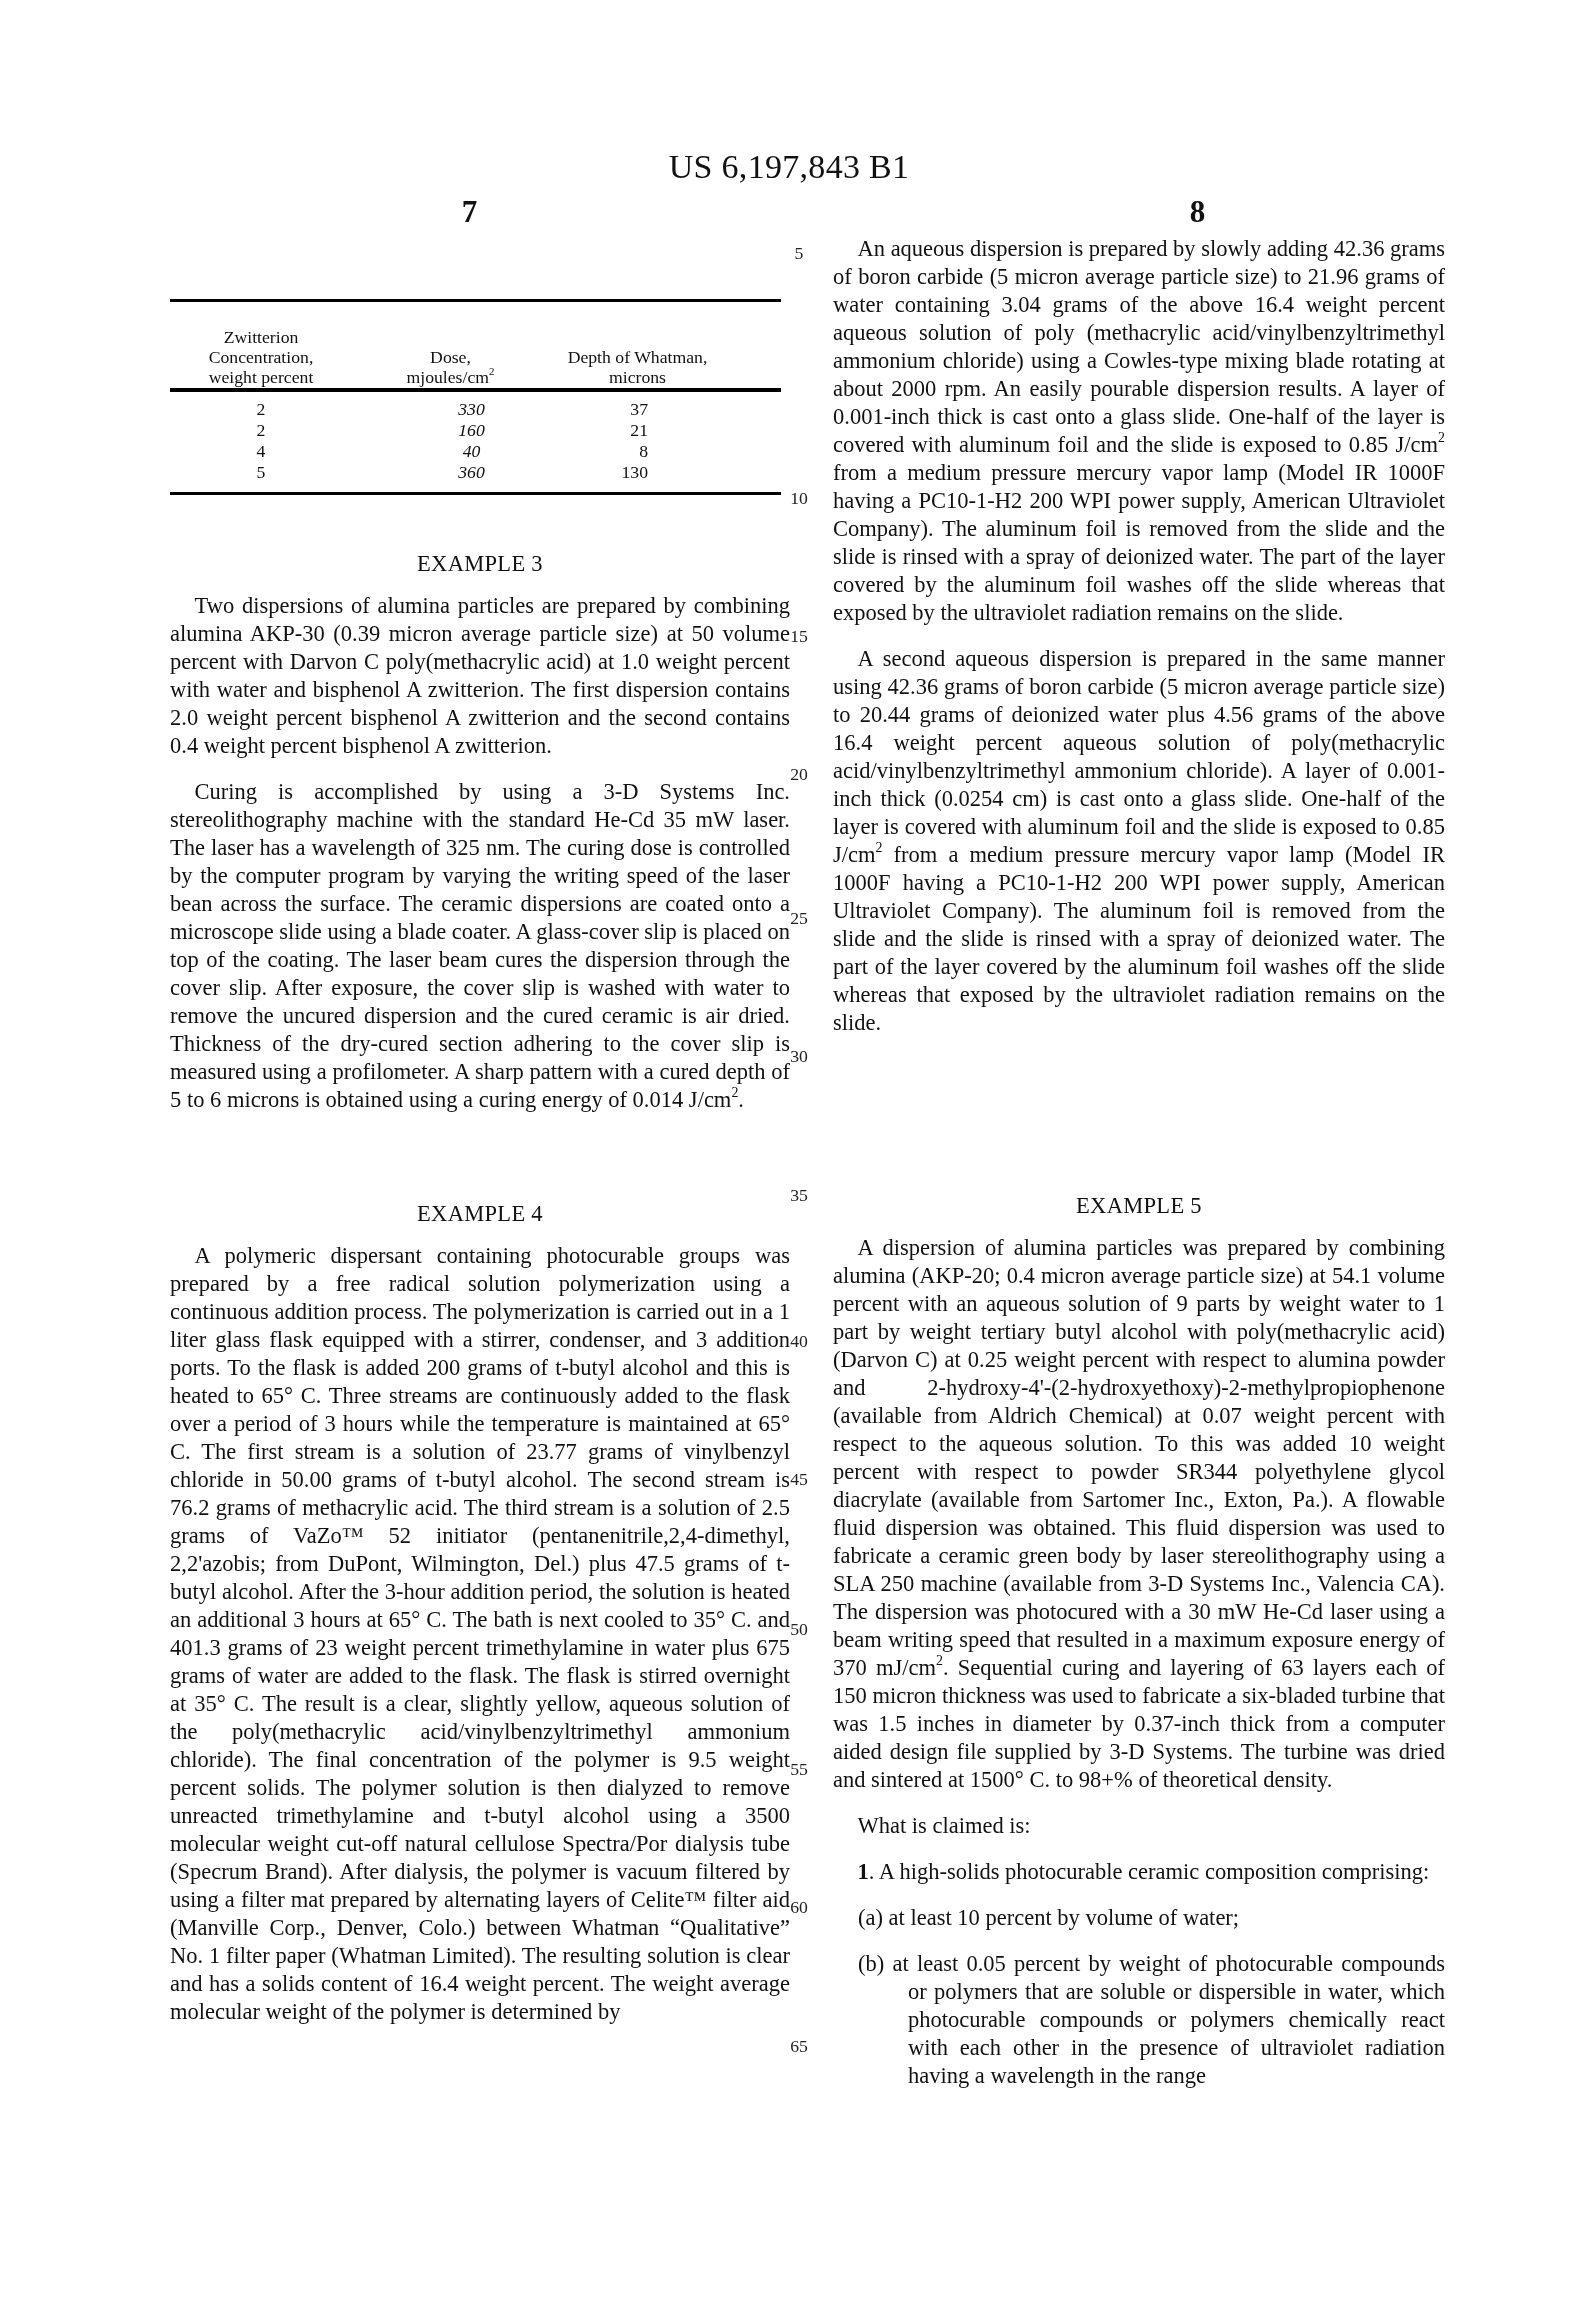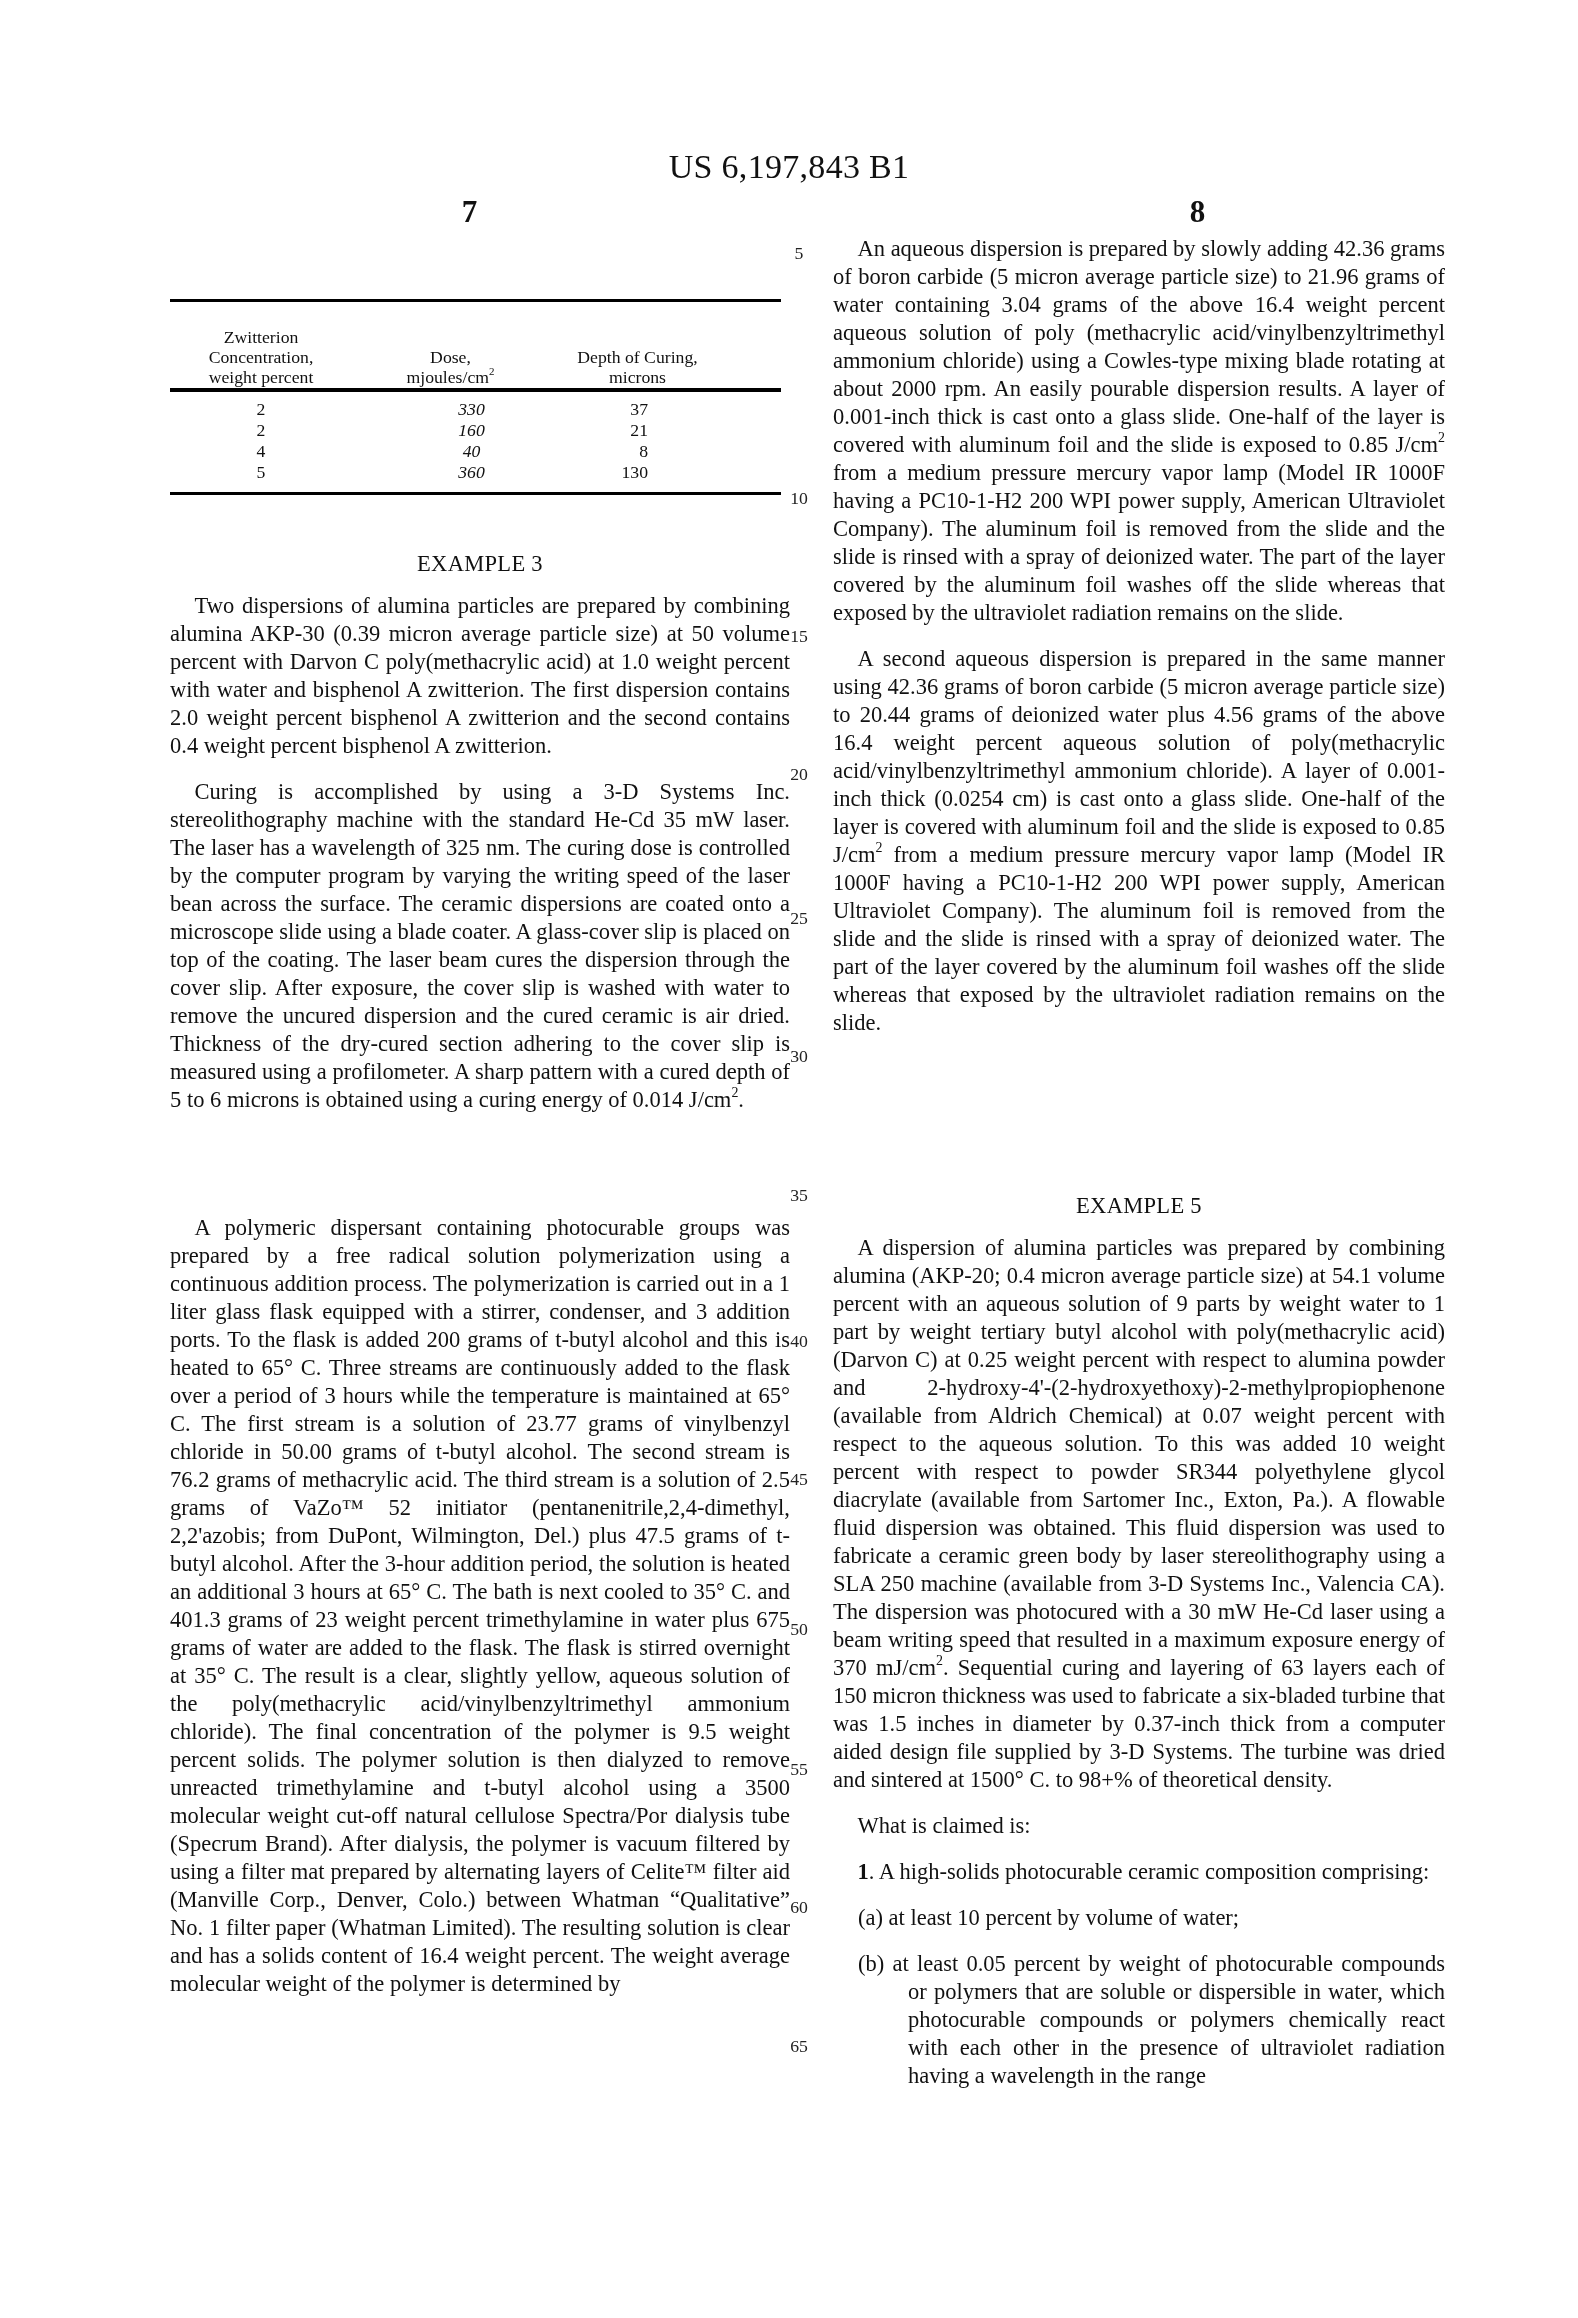--- a/index.html
+++ b/index.html
@@ -67,21 +67,21 @@
     <div class="th c1">
       <div>Zwitterion</div>
       <div>Concentration,</div>
       <div>weight percent</div>
     </div>
     <div class="th c2">
       <div>Dose,</div>
       <div><span>mjoules/cm</span><sup>2</sup></div>
     </div>
     <div class="th c3">
-      <div>Depth of Curing,</div>
+      <div>Depth of Whatman,</div>
       <div>microns</div>
     </div>
   </div>
   <div class="rule"></div>
   <div class="tbody">
     <div class="tr">
       <div class="td c1">2</div>
       <div class="td c2">330</div>
       <div class="td c3">37</div>
     </div>
@@ -118,20 +118,21 @@
 <div class="gutter" style="top:1897px">60</div>
 <div class="gutter" style="top:2036px">65</div>
 
 <div class="column left">
   <div class="block" style="top:550px">
     <p class="heading">EXAMPLE 3</p>
     <p style="margin-top:13.6px">Two dispersions of alumina particles are prepared by combining alumina AKP-30 (0.39 micron average particle size) at 50 volume percent with Darvon C poly(methacrylic acid) at 1.0 weight percent with water and bisphenol A zwitterion. The first dispersion contains 2.0 weight percent bisphenol A zwitterion and the second contains 0.4 weight percent bisphenol A zwitterion.</p>
     <p><span>Curing is accomplished by using a 3-D Systems Inc. stereolithography machine with the standard He-Cd 35 mW laser. The laser has a wavelength of 325 nm. The curing dose is controlled by the computer program by varying the writing speed of the laser bean across the surface. The ceramic dispersions are coated onto a microscope slide using a blade coater. A glass-cover slip is placed on top of the coating. The laser beam cures the dispersion through the cover slip. After exposure, the cover slip is washed with water to remove the uncured dispersion and the cured ceramic is air dried. Thickness of the dry-cured section adhering to the cover slip is measured using a profilometer. A sharp pattern with a cured depth of 5 to 6 microns is obtained using a curing energy of 0.014 J/cm</span><sup>2</sup><span>.</span></p>
   </div>
   <div class="block" style="top:1200px">
+    <p class="heading">EXAMPLE 4</p>
     <p style="margin-top:13.6px">A polymeric dispersant containing photocurable groups was prepared by a free radical solution polymerization using a continuous addition process. The polymerization is carried out in a 1 liter glass flask equipped with a stirrer, condenser, and 3 addition ports. To the flask is added 200 grams of t-butyl alcohol and this is heated to 65° C. Three streams are continuously added to the flask over a period of 3 hours while the temperature is maintained at 65° C. The first stream is a solution of 23.77 grams of vinylbenzyl chloride in 50.00 grams of t-butyl alcohol. The second stream is 76.2 grams of methacrylic acid. The third stream is a solution of 2.5 grams of VaZo™ 52 initiator (pentanenitrile,2,4-dimethyl, 2,2'azobis; from DuPont, Wilmington, Del.) plus 47.5 grams of t-butyl alcohol. After the 3-hour addition period, the solution is heated an additional 3 hours at 65° C. The bath is next cooled to 35° C. and 401.3 grams of 23 weight percent trimethylamine in water plus 675 grams of water are added to the flask. The flask is stirred overnight at 35° C. The result is a clear, slightly yellow, aqueous solution of the poly(methacrylic acid/vinylbenzyltrimethyl ammo­nium chloride). The final concentration of the polymer is 9.5 weight percent solids. The polymer solution is then dialyzed to remove unreacted trimethylamine and t-butyl alcohol using a 3500 molecular weight cut-off natural cellulose Spectra/Por dialysis tube (Specrum Brand). After dialysis, the polymer is vacuum filtered by using a filter mat prepared by alternating layers of Celite™ filter aid (Manville Corp., Denver, Colo.) between Whatman “Qualitative” No. 1 filter paper (Whatman Limited). The resulting solution is clear and has a solids content of 16.4 weight percent. The weight average molecular weight of the polymer is determined by</p>
   </div>
 </div>
 
 <div class="column right">
   <div class="block" style="top:235px">
     <p><span>An aqueous dispersion is prepared by slowly adding 42.36 grams of boron carbide (5 micron average particle size) to 21.96 grams of water containing 3.04 grams of the above 16.4 weight percent aqueous solution of poly (methacrylic acid/vinylbenzyltrimethyl ammonium chloride) using a Cowles-type mixing blade rotating at about 2000 rpm. An easily pourable dispersion results. A layer of 0.001-inch thick is cast onto a glass slide. One-half of the layer is covered with aluminum foil and the slide is exposed to 0.85 J/cm</span><sup>2</sup><span> from a medium pressure mercury vapor lamp (Model IR 1000F having a PC10-1-H2 200 WPI power supply, American Ultraviolet Company). The aluminum foil is removed from the slide and the slide is rinsed with a spray of deionized water. The part of the layer covered by the aluminum foil washes off the slide whereas that exposed by the ultraviolet radiation remains on the slide.</span></p>
     <p><span>A second aqueous dispersion is prepared in the same manner using 42.36 grams of boron carbide (5 micron average particle size) to 20.44 grams of deionized water plus 4.56 grams of the above 16.4 weight percent aqueous solution of poly(methacrylic acid/vinylbenzyltrimethyl ammonium chloride). A layer of 0.001-inch thick (0.0254 cm) is cast onto a glass slide. One-half of the layer is covered with aluminum foil and the slide is exposed to 0.85 J/cm</span><sup>2</sup><span> from a medium pressure mercury vapor lamp (Model IR 1000F having a PC10-1-H2 200 WPI power supply, Ameri­can Ultraviolet Company). The aluminum foil is removed from the slide and the slide is rinsed with a spray of deionized water. The part of the layer covered by the aluminum foil washes off the slide whereas that exposed by the ultraviolet radiation remains on the slide.</span></p>
   </div>
   <div class="block" style="top:1192px">

